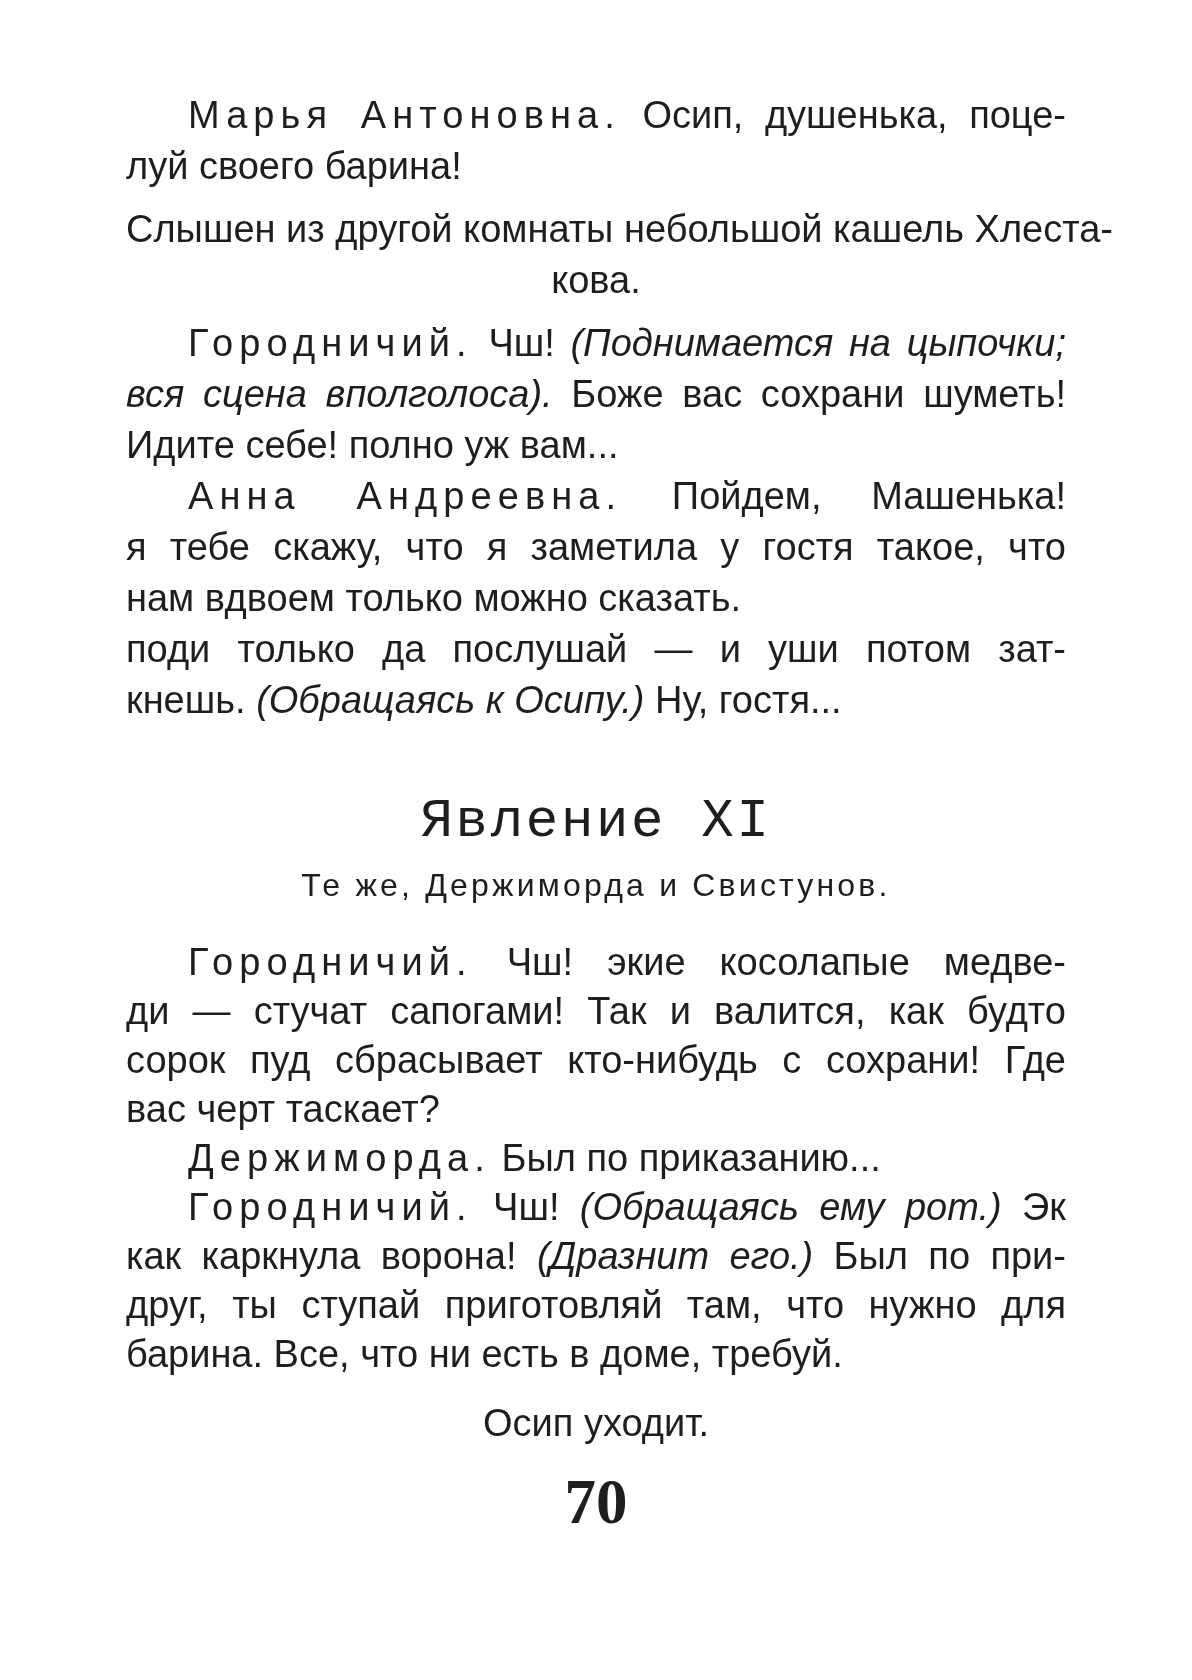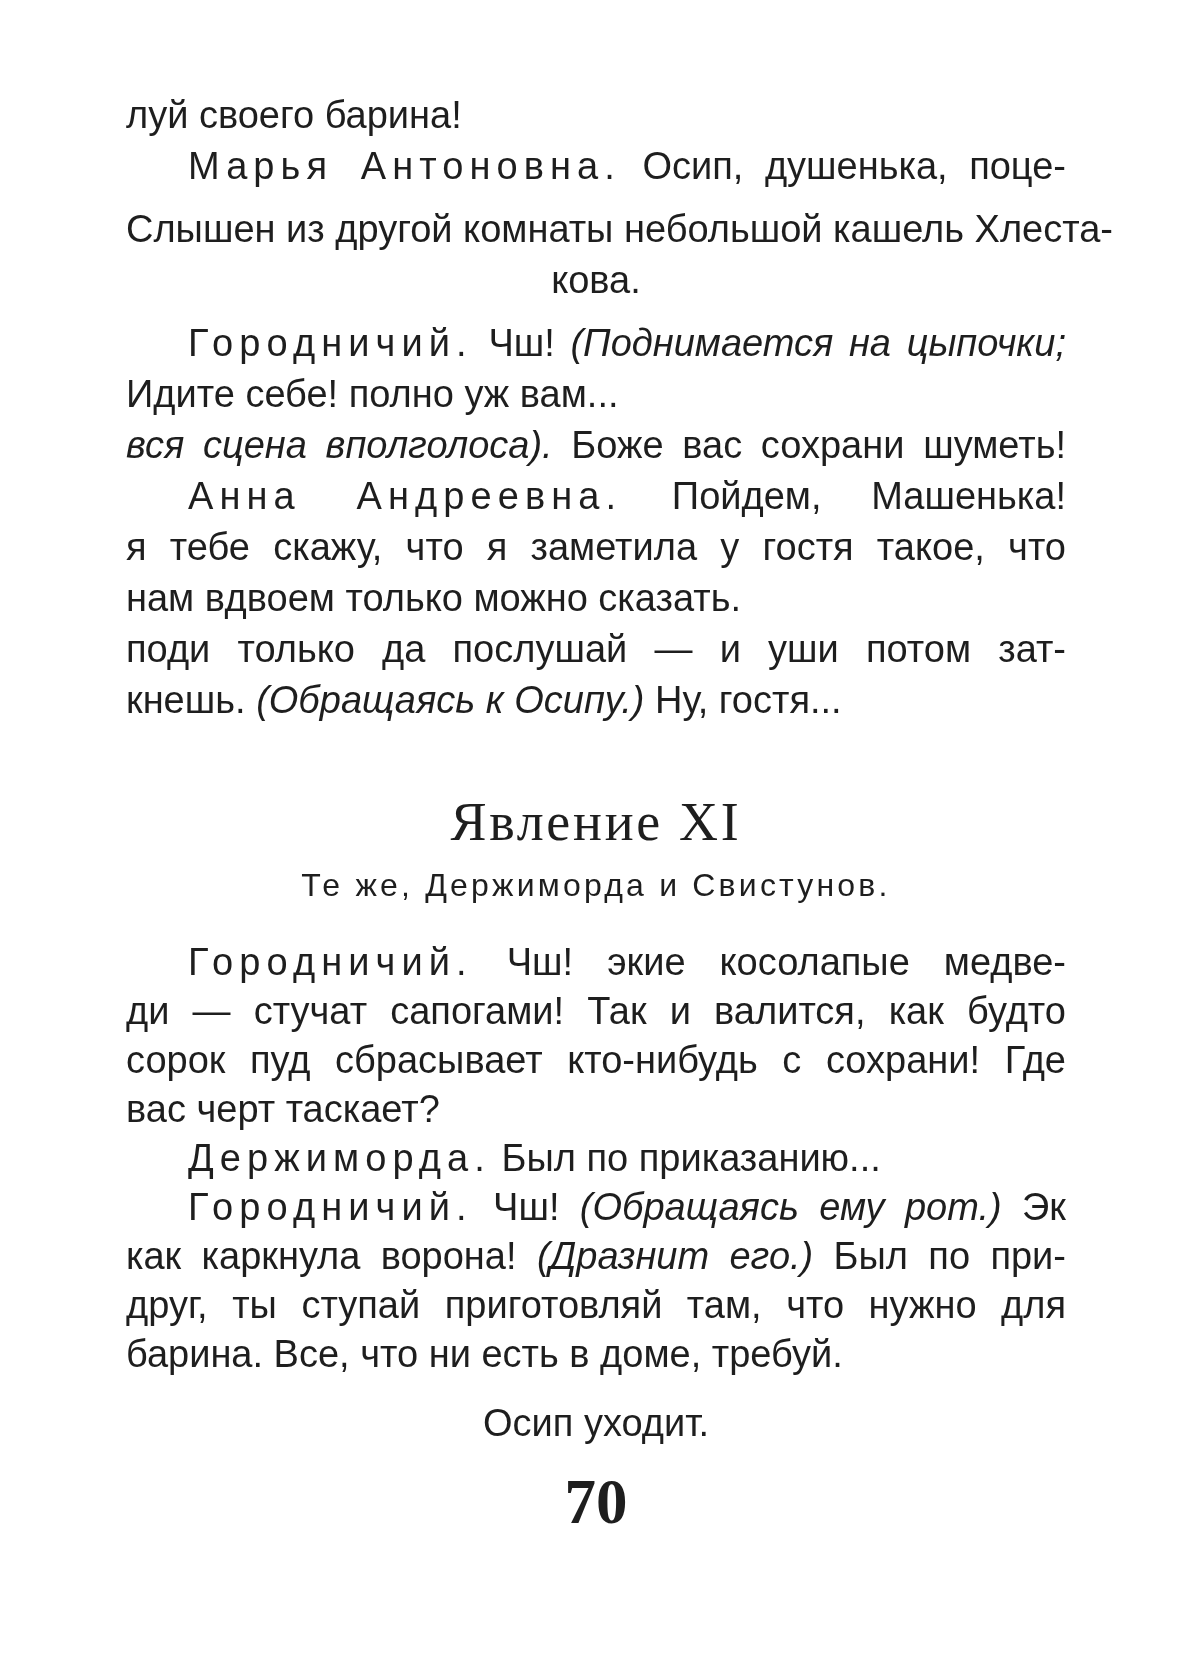--- a/index.html
+++ b/index.html
@@ -21,21 +21,21 @@
   .line.justify { text-align: justify; text-align-last: justify; }
   .line.left { text-align: left; text-align-last: left; }
   .line.center { text-align: center; text-align-last: center; white-space: nowrap; }
   .line.indent { padding-left: 62px; }
   .run-name { letter-spacing: 0.16em; }
   .run-italic { font-style: italic; }
   .block.direction { margin: 12px 0; }
   .block.direction.sec2 { margin: 20px 0 0 0; }
   .block.heading { margin-top: 58px; }
   .block.heading .line {
-    font-family: Liberation Serif, serif;
+    font-family: Liberation Mono, monospace;
     font-size: 54px;
     line-height: 76px;
     letter-spacing: 0.05em;
     margin-top: 44px;
   }
   .block.subheading .line {
     font-size: 32px;
     letter-spacing: 0.1em;
     line-height: 50px;
   }
@@ -51,31 +51,31 @@
     font-size: 63px;
     line-height: 60px;
   }
 </style>
 </head>
 <body>
 
 <div class="page">
   <main>
       <div class="block speech">
+        <div class="line justify indent"><span class="run-name">Марья Антоновна.</span><span class="run-normal"> Осип, душенька, поце-</span></div>
         <div class="line left"><span class="run-normal">луй своего барина!</span></div>
-        <div class="line justify indent"><span class="run-name">Марья Антоновна.</span><span class="run-normal"> Осип, душенька, поце-</span></div>
       </div>
       <div class="block direction">
         <div class="line center"><span class="run-normal">Слышен из другой комнаты небольшой кашель Хлеста-</span></div>
         <div class="line center"><span class="run-normal">кова.</span></div>
       </div>
       <div class="block speech">
         <div class="line justify indent"><span class="run-name">Городничий.</span><span class="run-normal"> Чш! </span><span class="run-italic">(Поднимается на цыпочки;</span></div>
+        <div class="line justify"><span class="run-italic">вся сцена вполголоса).</span><span class="run-normal"> Боже вас сохрани шуметь!</span></div>
         <div class="line left"><span class="run-normal">Идите себе! полно уж вам...</span></div>
-        <div class="line justify"><span class="run-italic">вся сцена вполголоса).</span><span class="run-normal"> Боже вас сохрани шуметь!</span></div>
       </div>
       <div class="block speech">
         <div class="line justify indent"><span class="run-name">Анна Андреевна.</span><span class="run-normal"> Пойдем, Машенька!</span></div>
         <div class="line justify"><span class="run-normal">я тебе скажу, что я заметила у гостя такое, что</span></div>
         <div class="line left"><span class="run-normal">нам вдвоем только можно сказать.</span></div>
       </div>
       <div class="block speech">
         <div class="line justify"><span class="run-normal">поди только да послушай — и уши потом зат-</span></div>
         <div class="line left"><span class="run-normal">кнешь. </span><span class="run-italic">(Обращаясь к Осипу.)</span><span class="run-normal"> Ну, гостя...</span></div>
       </div>

